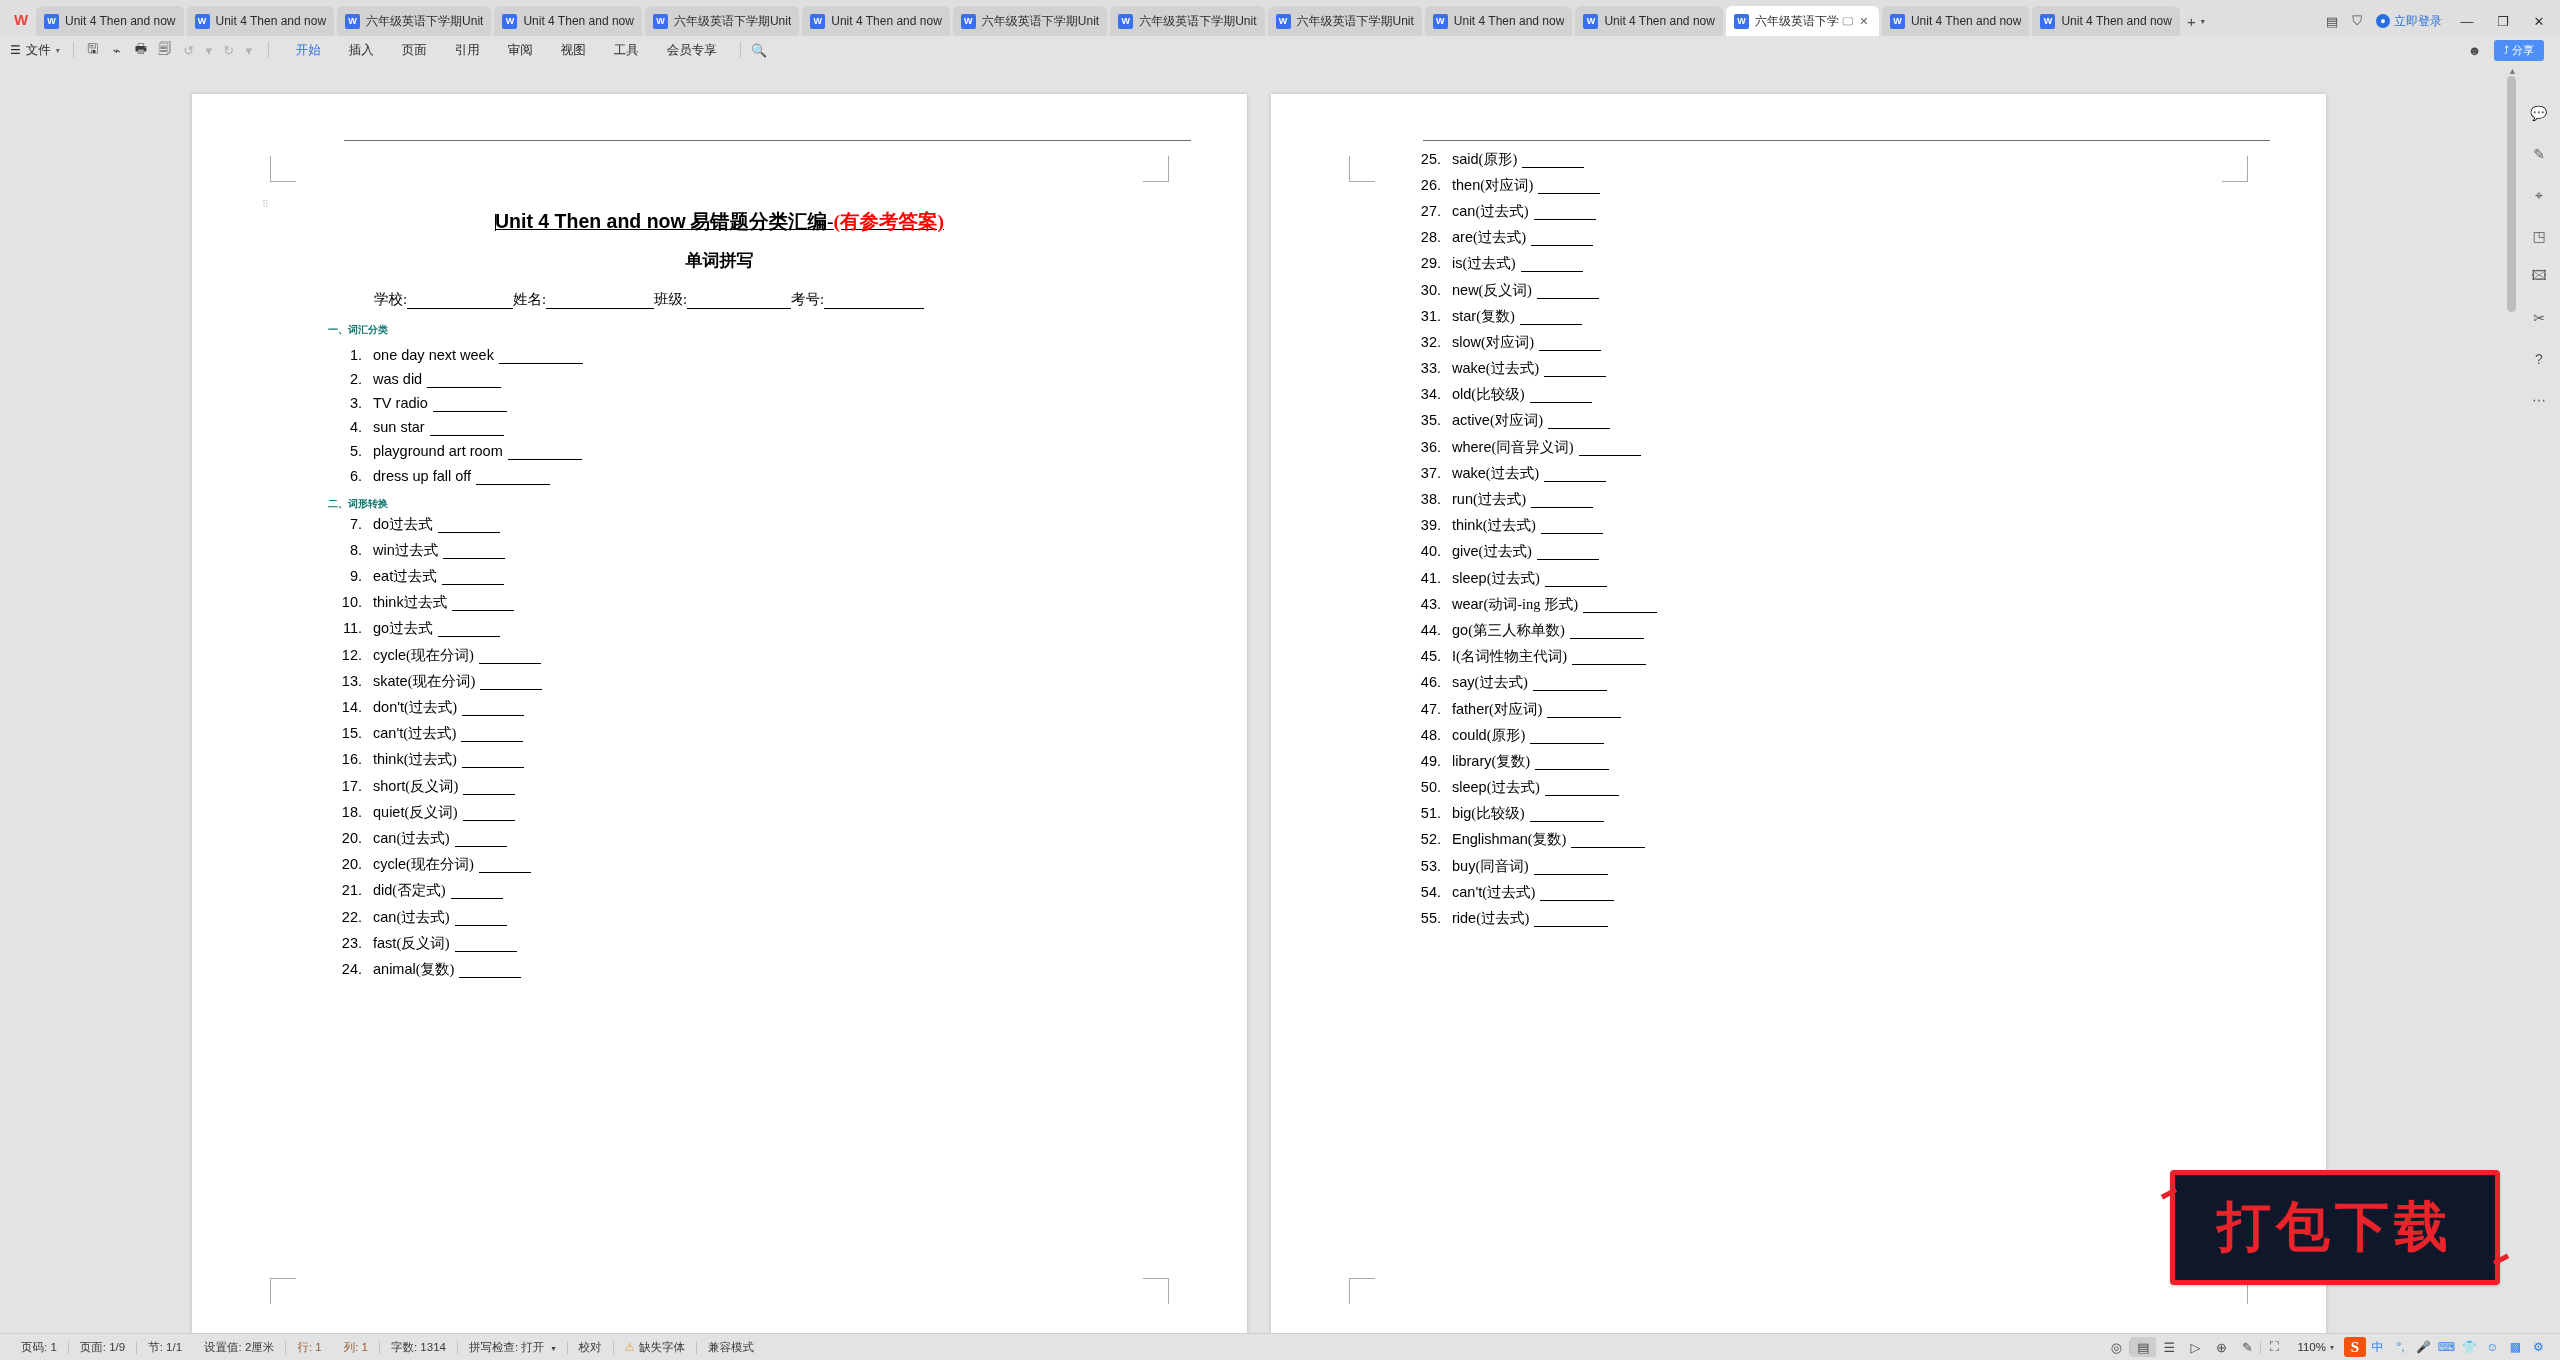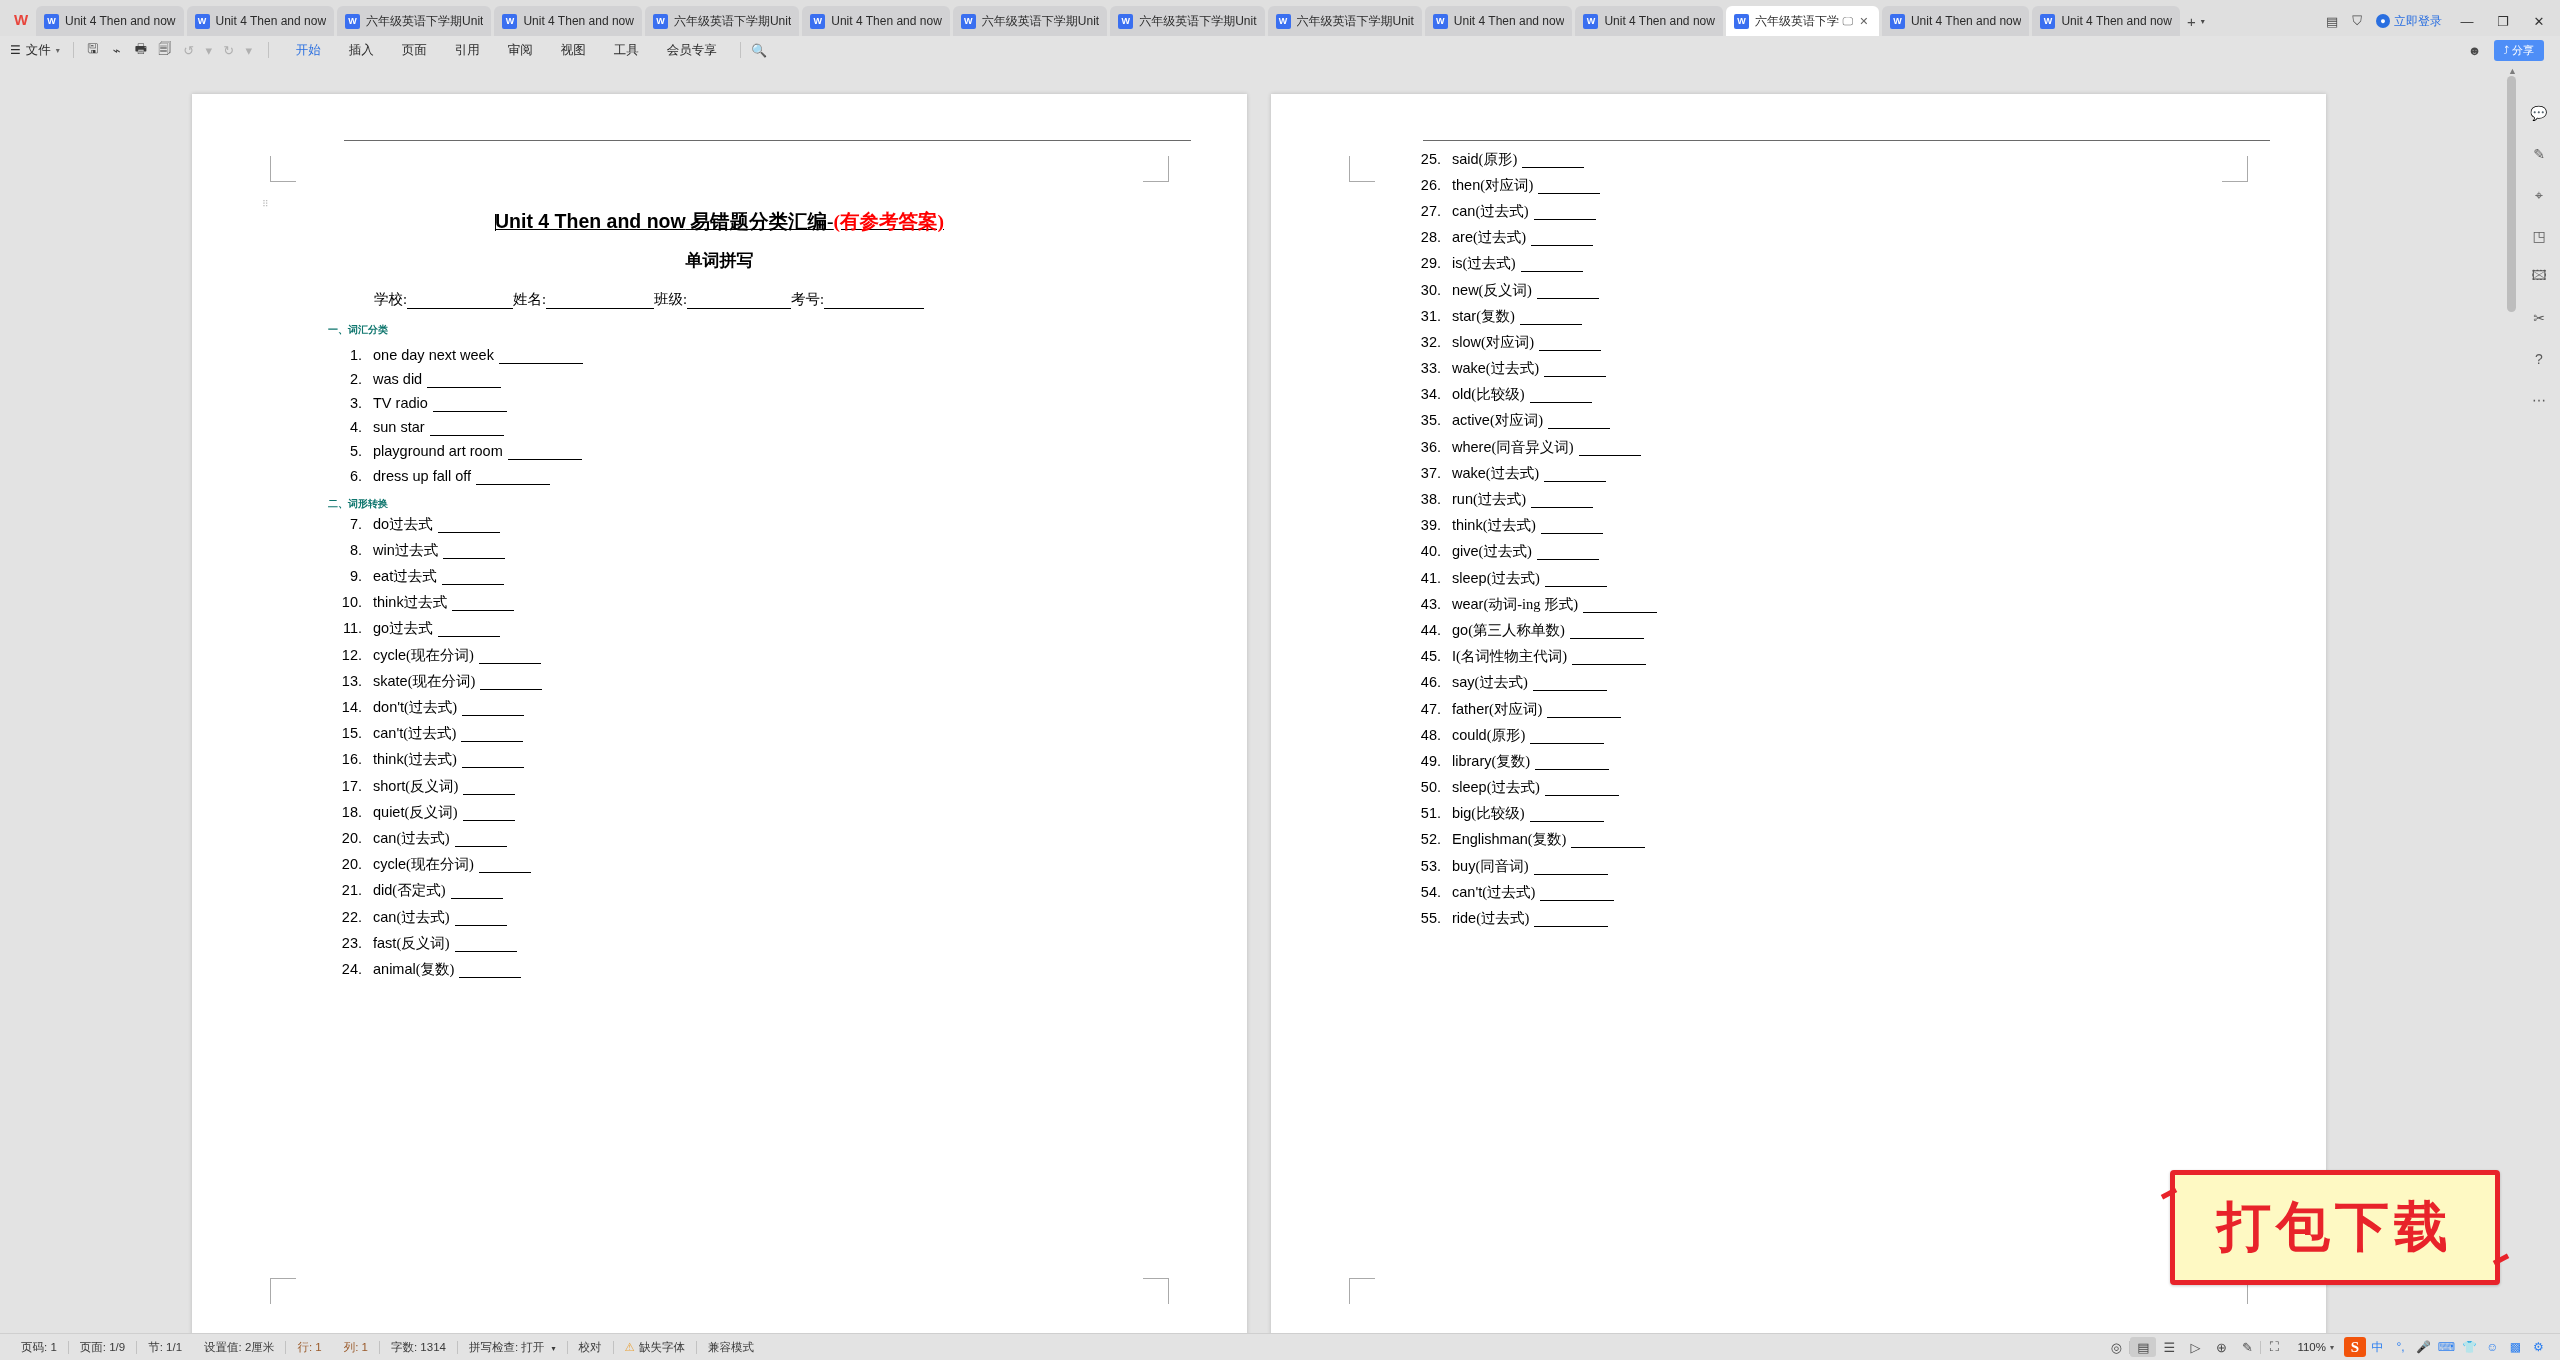--- a/index.html
+++ b/index.html
@@ -312,21 +312,21 @@
     font-size: 9px; color: #7c7c7c;
   }
 
   
   .stamp {
     position: absolute;
     right: 60px; bottom: 48px;
     width: 330px; height: 115px;
     border: 5px solid #e8232a;
     border-radius: 4px;
-    background: #fef9c3;
+    background: #0f172a;
     display: flex;
     align-items: center;
     justify-content: center;
     box-shadow: 0 1px 3px rgba(0,0,0,.2);
   }
   .stamp span {
     font-family: "Liberation Serif", serif;
     font-weight: bold;
     font-size: 54px;
     color: #e8232a;

